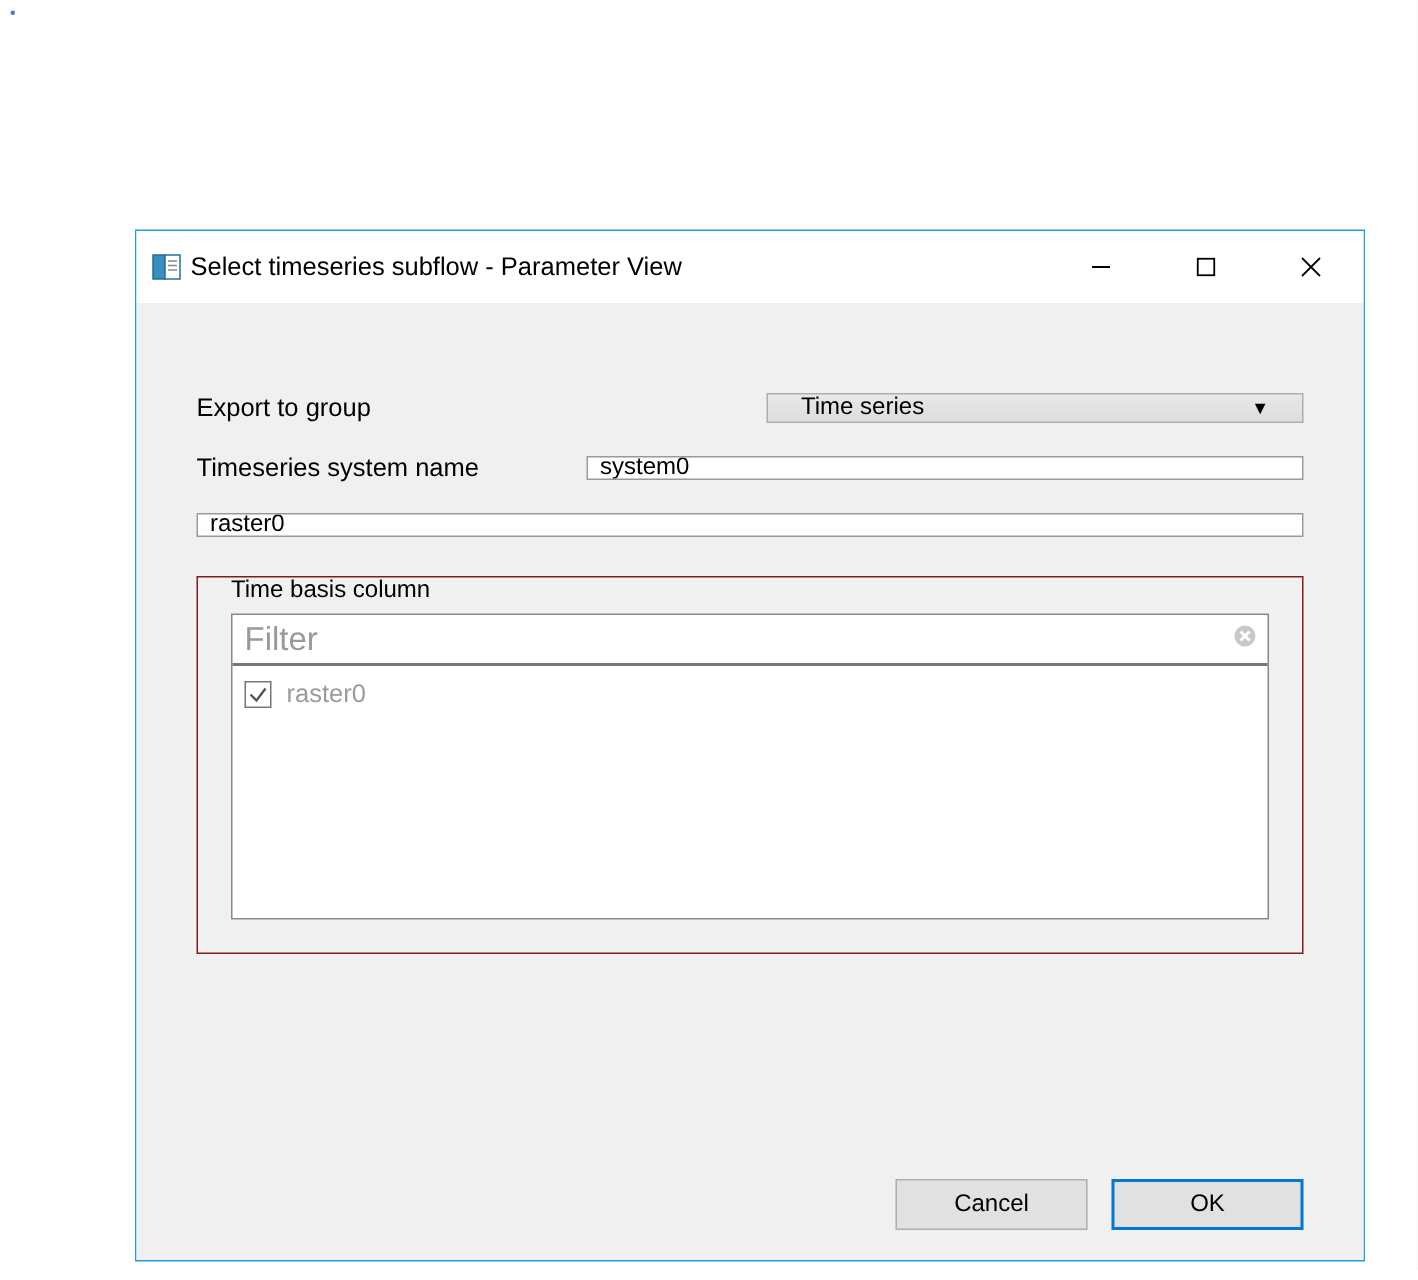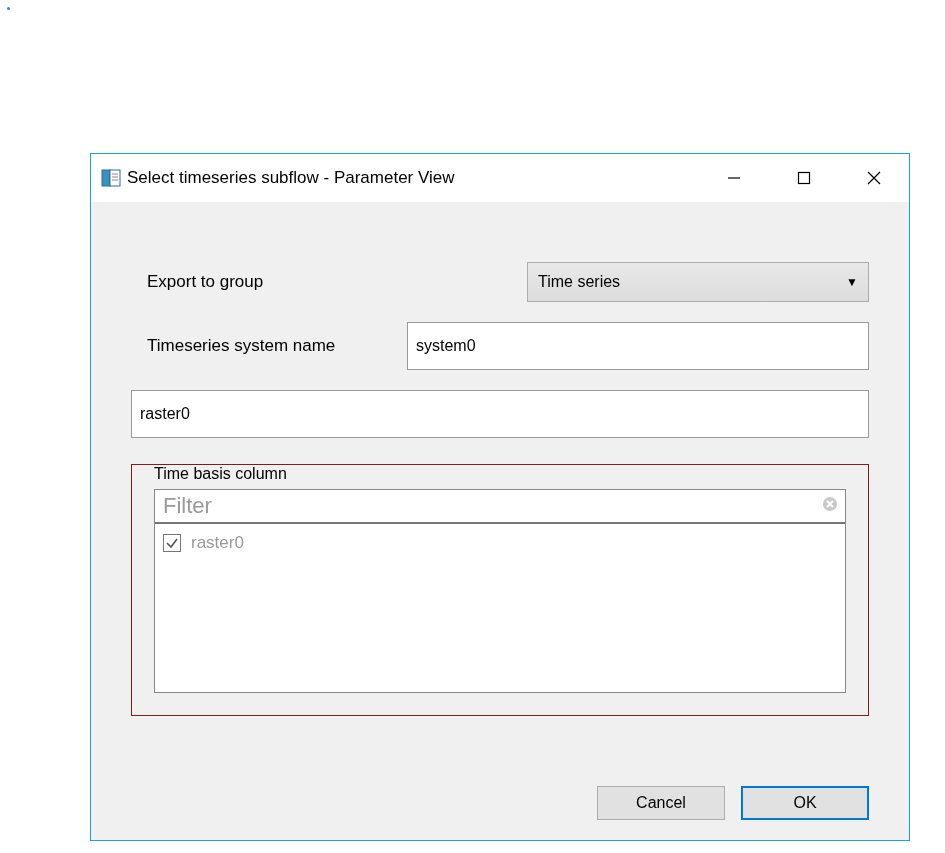--- a/index.html
+++ b/index.html
@@ -74,37 +74,36 @@
   }
   .form-row {
     display: flex;
     align-items: center;
     margin-bottom: 20px;
   }
   .form-label {
     width: 260px;
     font-size: 17px;
     color: #000;
-    margin-left: 16px;
   }
   .combo {
     flex: 1;
-    height: 40px;
+    height: 20px;
     border: 1px solid #adadad;
     background: linear-gradient(#e8e8e8, #dddddd);
     display: flex;
     align-items: center;
-    padding: 0 10px;
+    padding: 0 22px;
     justify-content: space-between;
   }
   .combo-text { font-size: 16px; }
   .combo-arrow { font-size: 12px; }
   .text-input {
     flex: 1;
-    height: 48px;
+    height: 16px;
     border: 1px solid #999;
     background: #fff;
     padding: 0 8px;
     font-size: 16px;
     font-family: inherit;
     outline: none;
   }
   .group-box {
     border: 1px solid #7f1d1d;
     padding: 0 22px 22px 22px;

